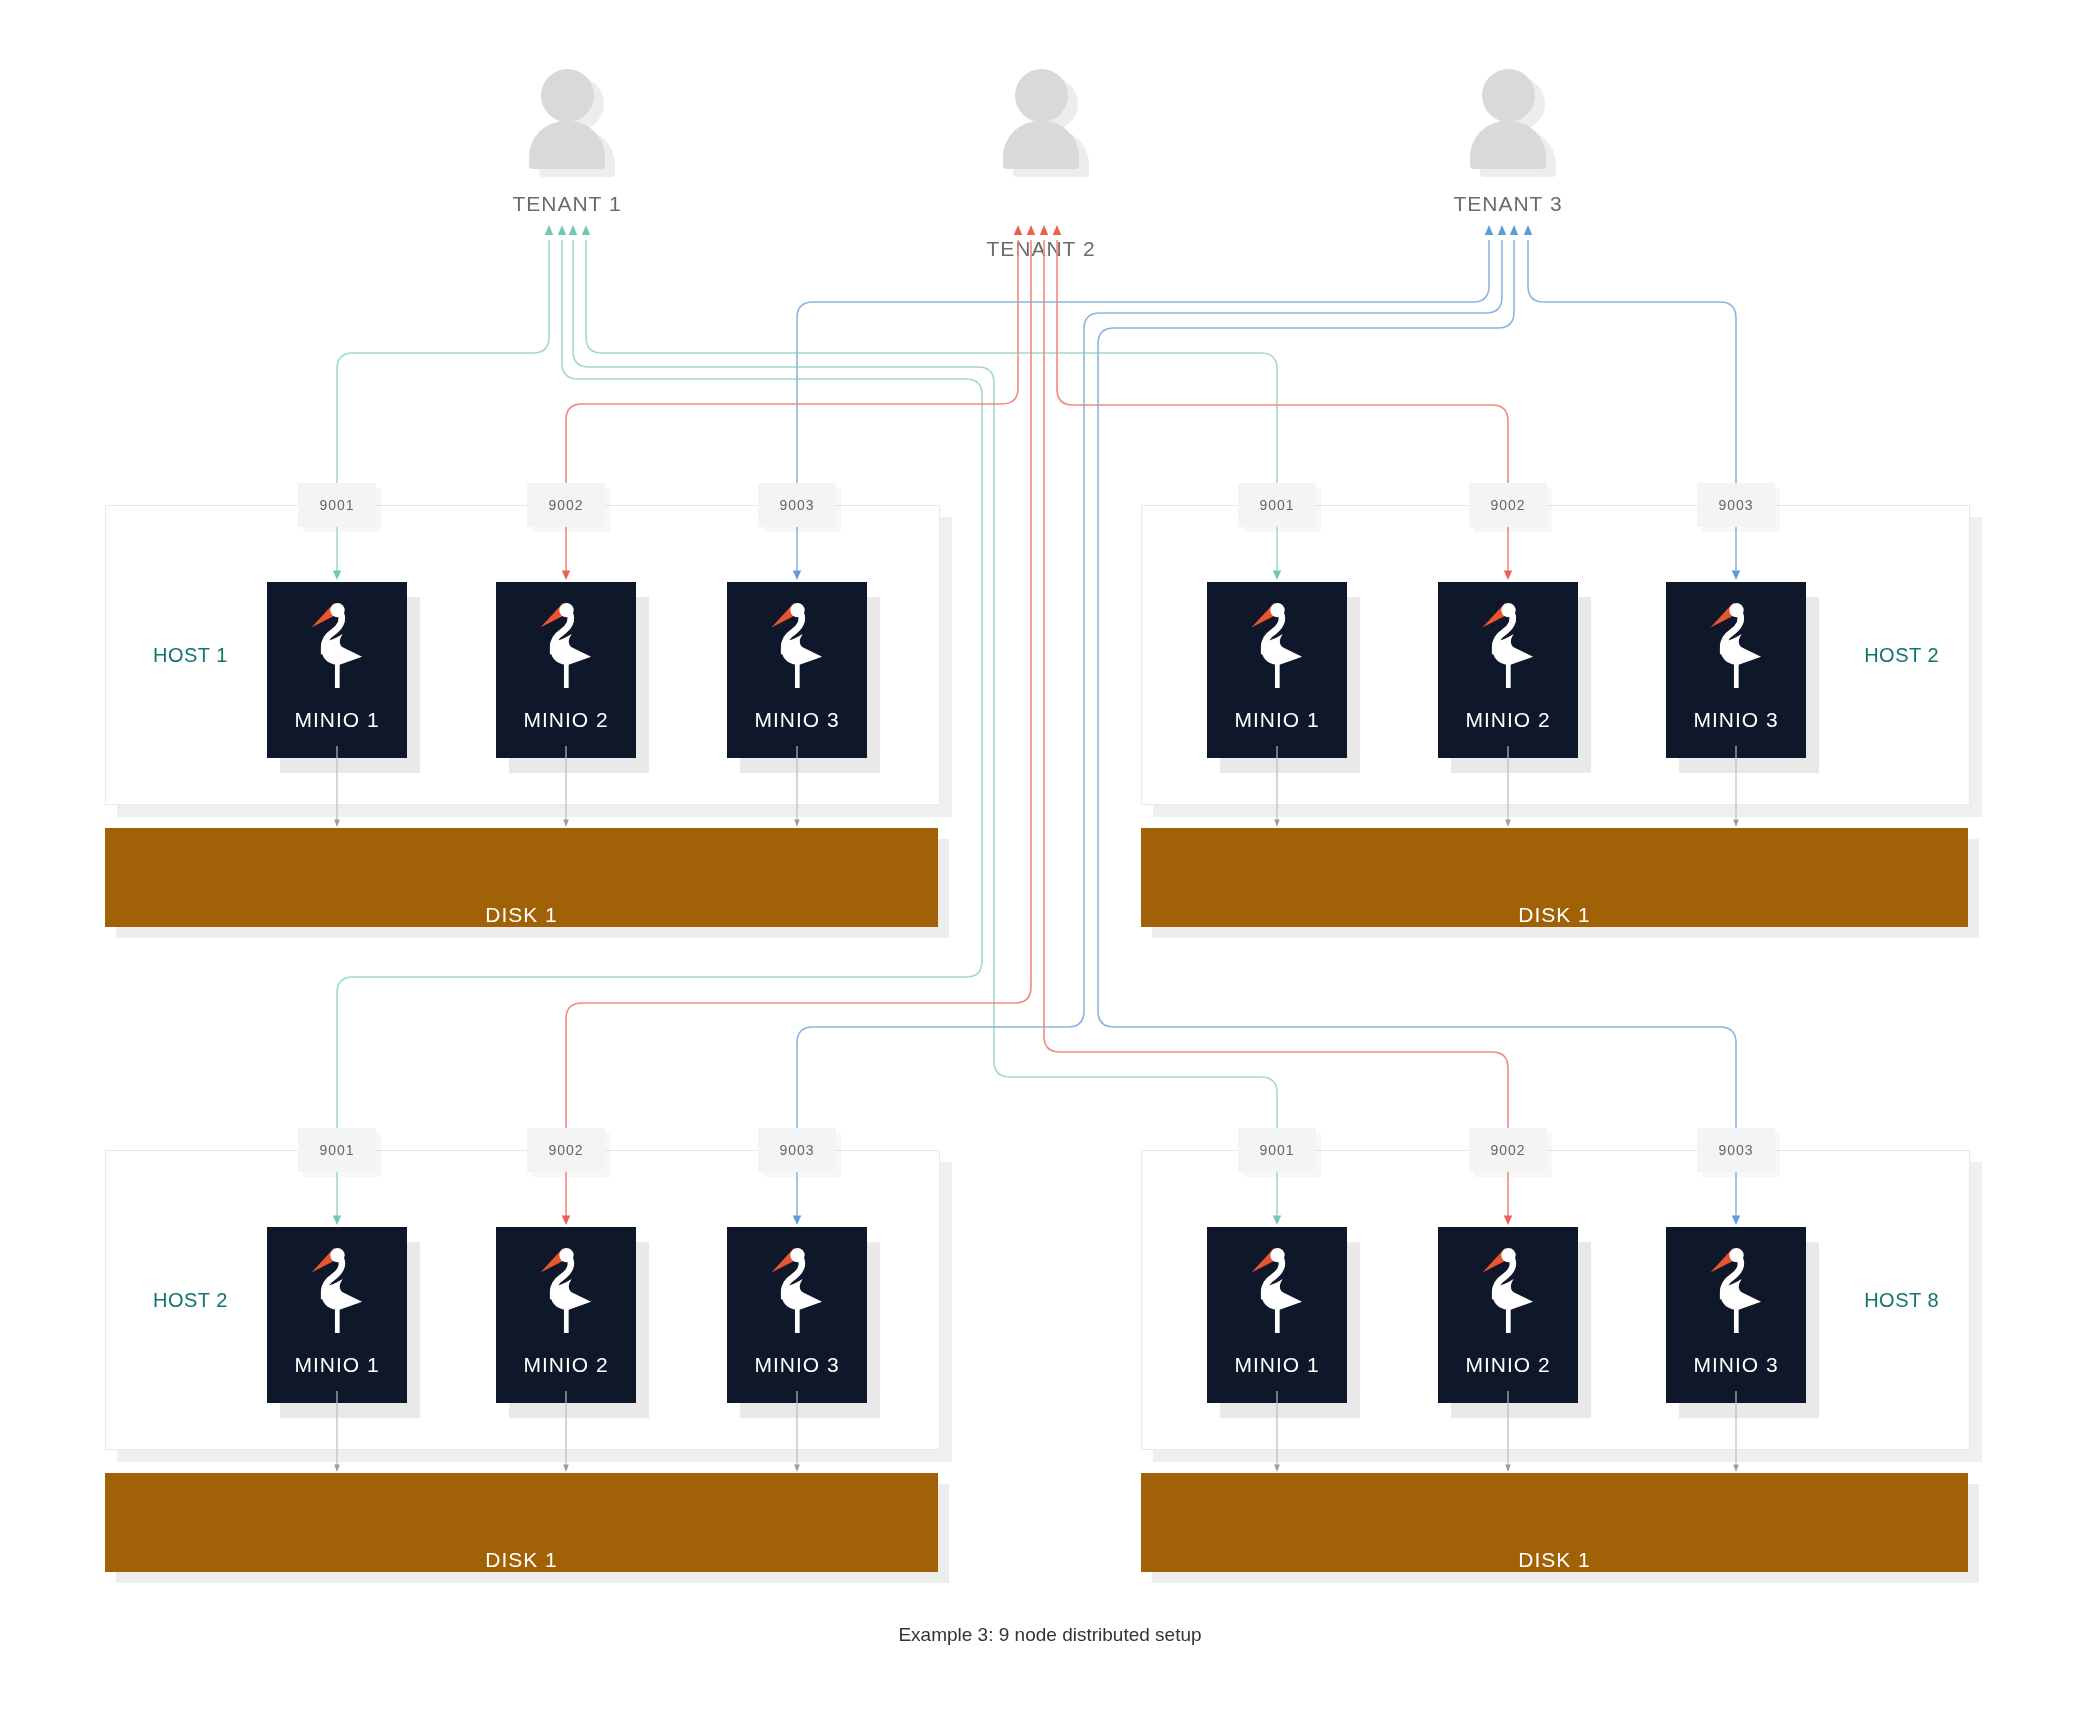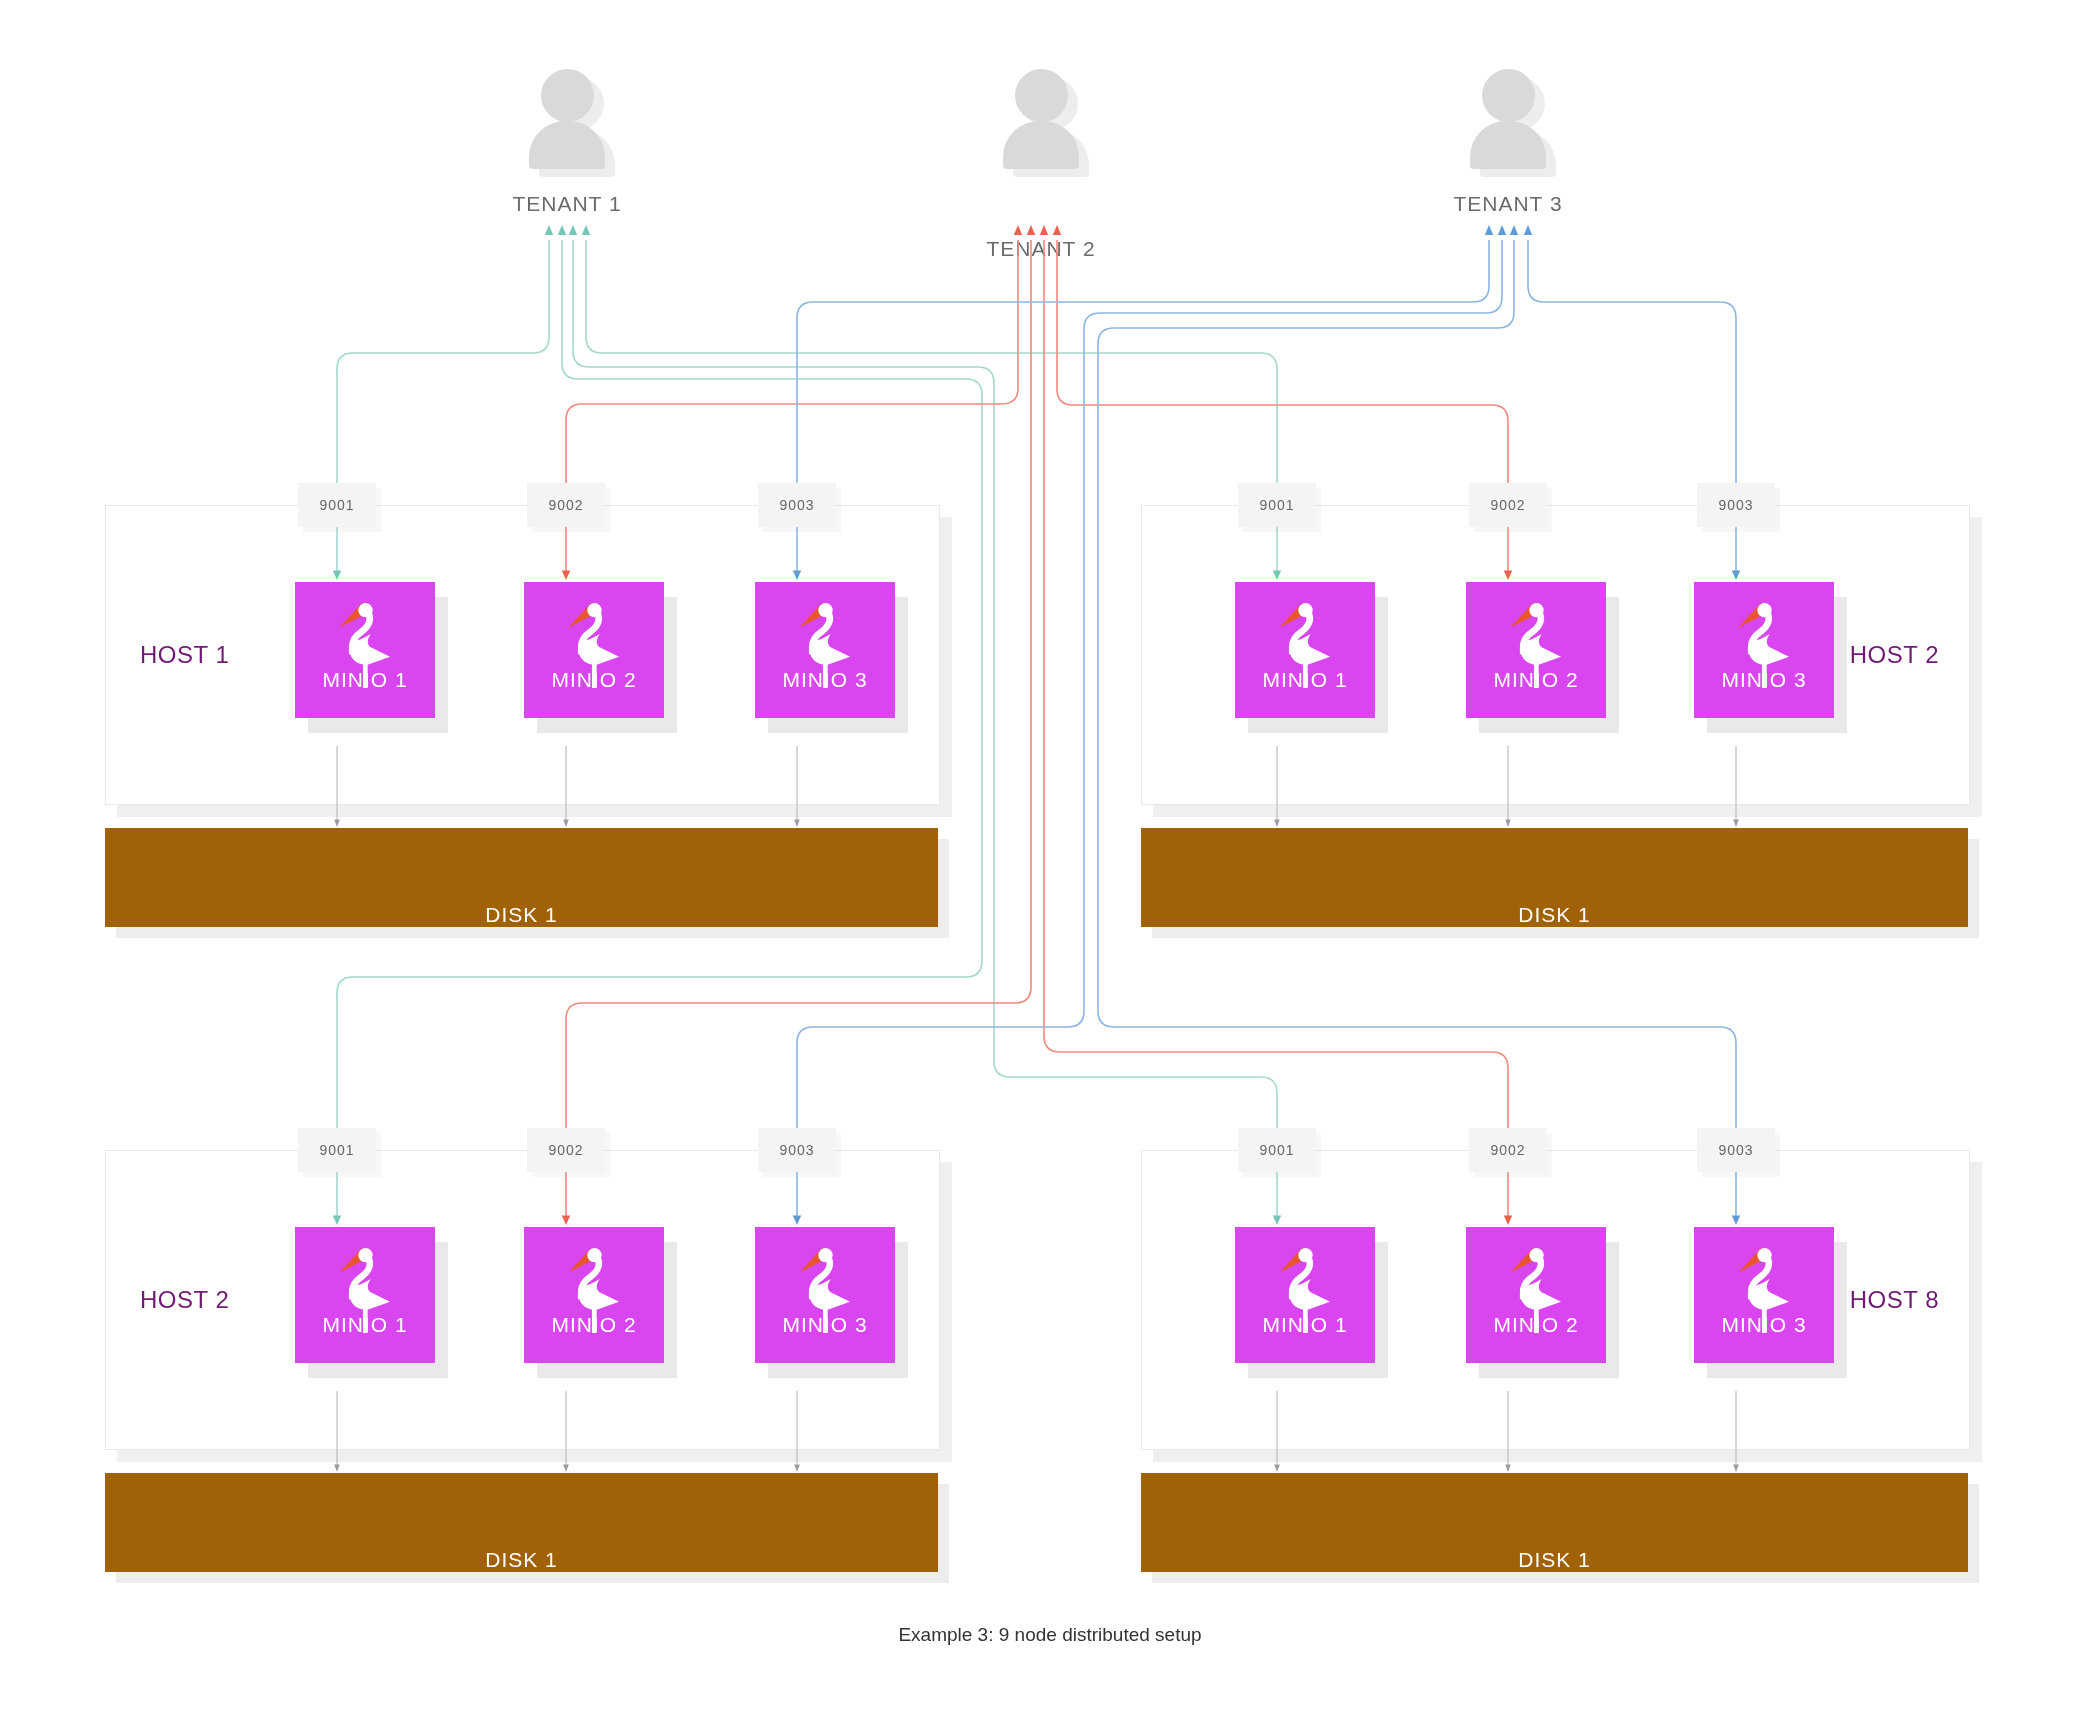--- a/index.html
+++ b/index.html
@@ -10,29 +10,29 @@
   }
   #wires{position:absolute;left:0;top:0;z-index:4;pointer-events:none;}
   .tenant-label{
     position:absolute;transform:translateX(-50%);font-size:21px;color:#6b6b6b;
     letter-spacing:1px;white-space:nowrap;z-index:3;
   }
   .person{position:absolute;width:53px;height:100px;filter:drop-shadow(10px 8px 0 #ededed);z-index:3;}
   .person .head{position:absolute;left:0;top:0;width:53px;height:53px;border-radius:50%;background:#d9d9d9;}
   .person .torso{position:absolute;left:-11.5px;top:52px;width:76px;height:48px;background:#d9d9d9;border-radius:36px 36px 4px 4px;}
   .host{position:absolute;height:298px;background:#fff;border:1px solid #e9e9e9;box-shadow:12px 12px 0 #efefef;z-index:1;}
-  .host-label{position:absolute;top:50%;transform:translateY(-50%);font-size:24px;color:#701a75;letter-spacing:.5px;white-space:nowrap;}
+  .host-label{position:absolute;top:50%;transform:translateY(-50%);font-size:20px;color:#0f766e;letter-spacing:.5px;white-space:nowrap;margin-left:13px;}
   .host.side-left .host-label{left:34px;}
   .host.side-right .host-label{right:30px;}
   .port{
     position:absolute;width:78px;height:44px;background:#f4f4f4;color:#666;font-size:14px;
     letter-spacing:1px;display:flex;align-items:center;justify-content:center;z-index:6;
     box-shadow:5px 5px 0 rgba(0,0,0,0.03);
   }
-  .minio{position:absolute;width:140px;height:136px;background:#d946ef;box-shadow:13px 15px 0 #e9e9e9;z-index:2;margin-left:28px;}
+  .minio{position:absolute;width:140px;height:176px;background:#0f172a;box-shadow:13px 15px 0 #e9e9e9;z-index:2;}
   .minio svg{position:absolute;left:50%;transform:translateX(-50%);top:19px;}
   .minio-label{position:absolute;bottom:26px;width:100%;text-align:center;color:#fff;font-size:21px;letter-spacing:1px;}
   .disk{position:absolute;height:99px;background:#a16207;box-shadow:11px 11px 0 #ededed;display:flex;align-items:flex-end;justify-content:center;z-index:2;}
   .disk-label{color:#fff;font-size:21px;letter-spacing:1px;}
   .caption{position:absolute;left:0;right:0;top:1624px;text-align:center;font-size:19px;color:#333;}
 </style>
 </head>
 <body>
 
 <div class="canvas">

